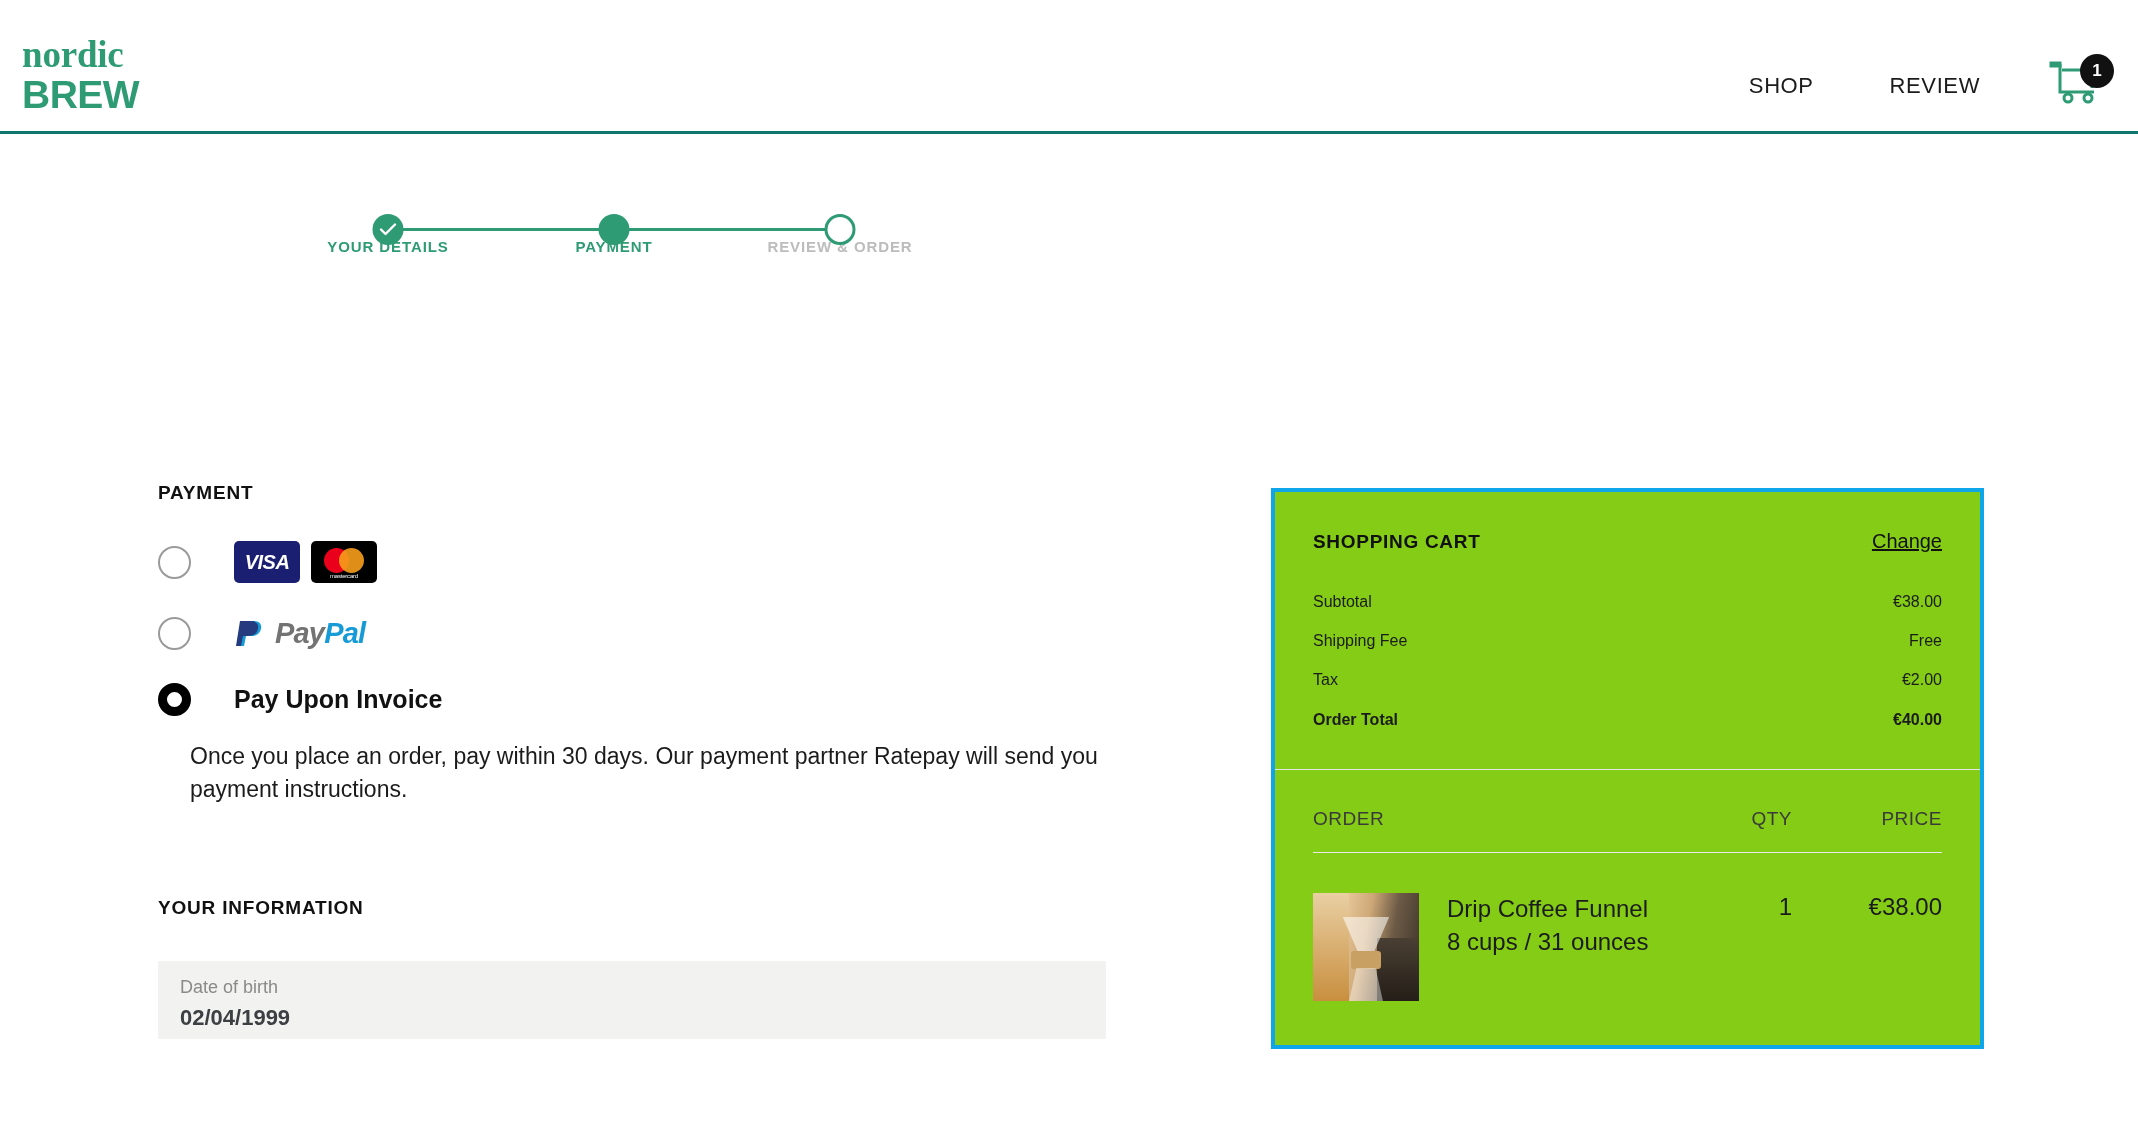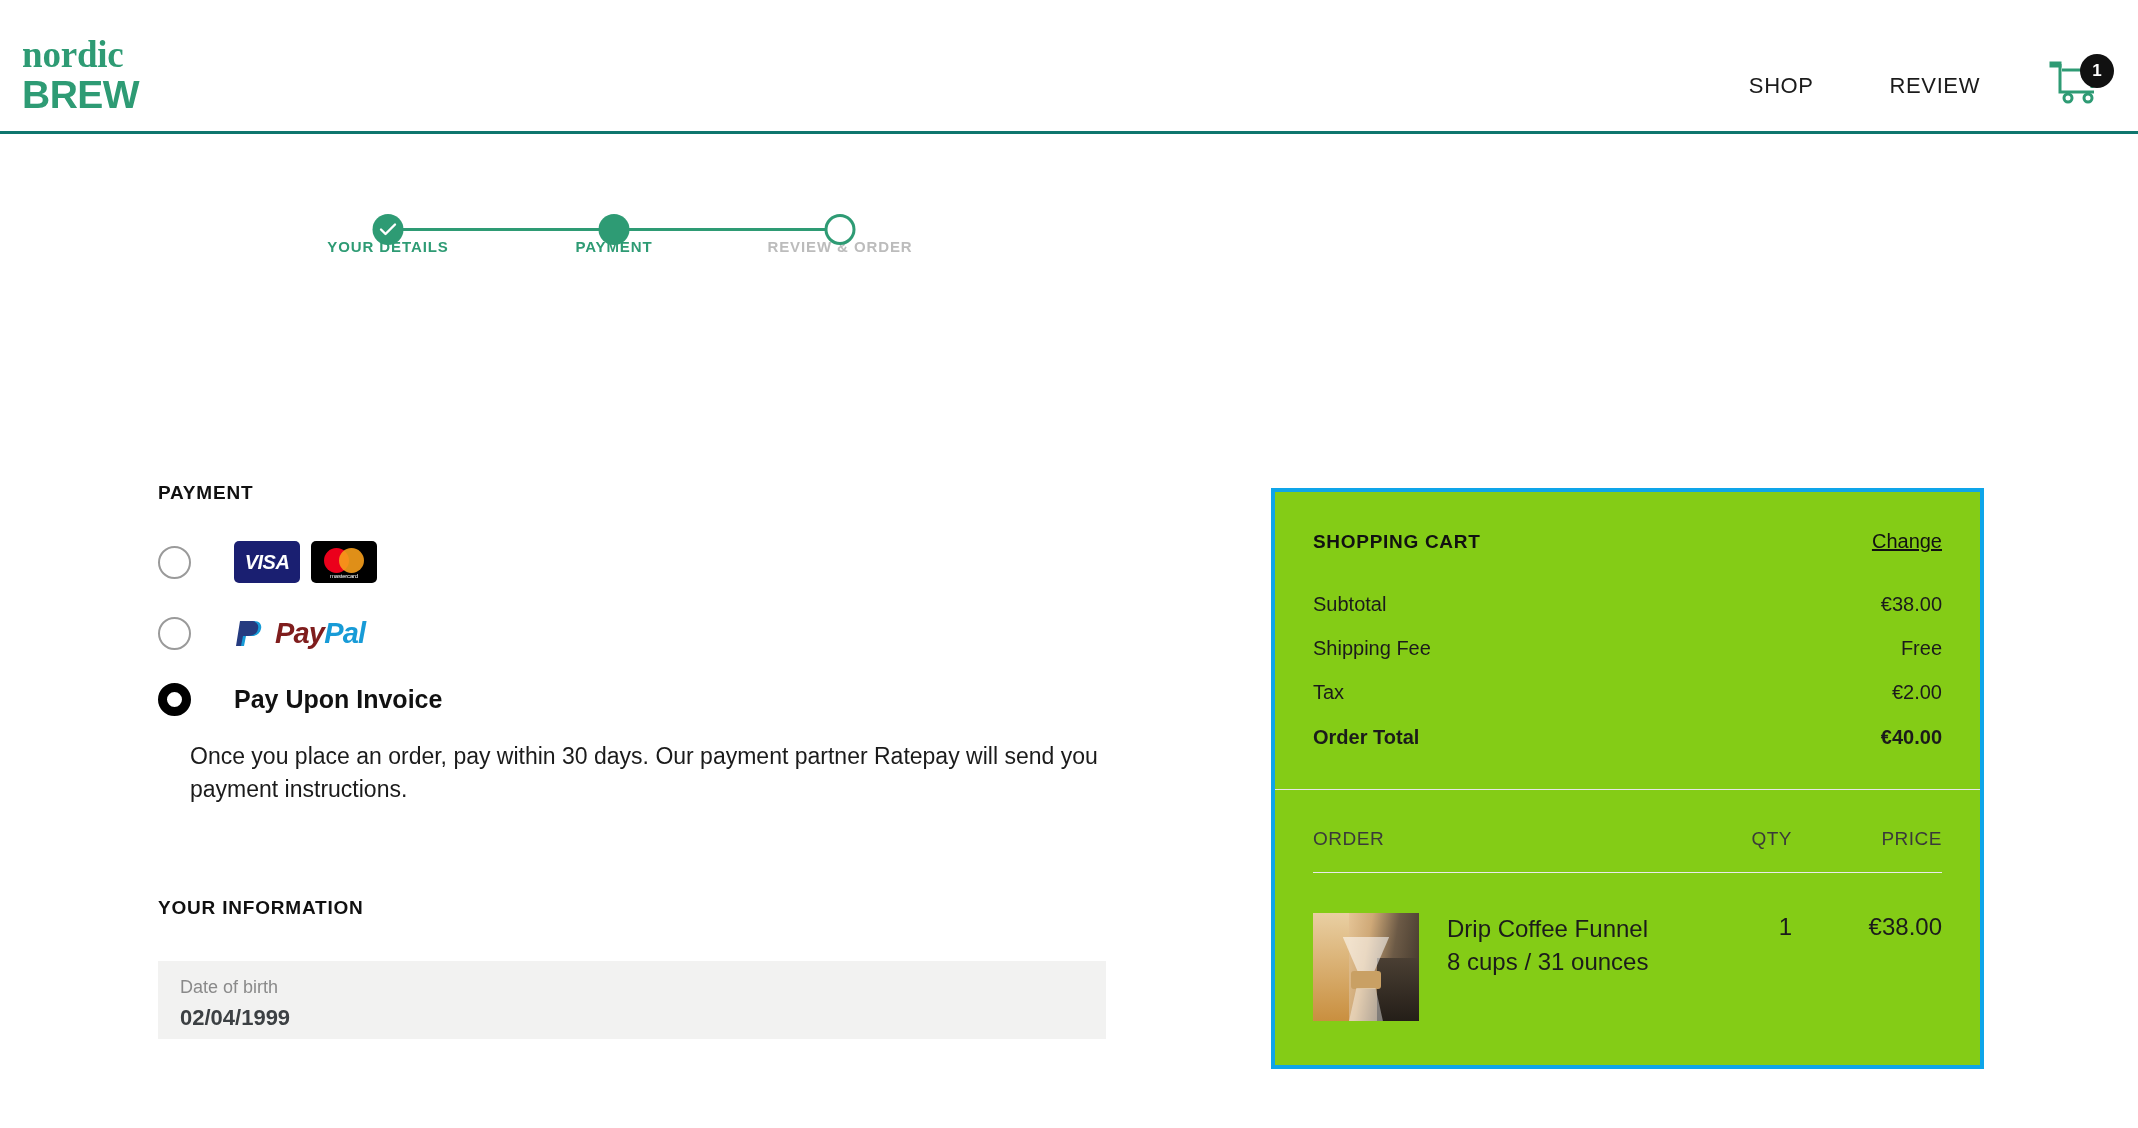--- a/index.html
+++ b/index.html
@@ -202,21 +202,21 @@
     text-align: center;
     font-size: 6px;
     color: #fff;
     letter-spacing: -0.2px;
   }
 
   
   .paypal { display: flex; align-items: center; gap: 7px; }
   .pp-mark { position: relative; width: 34px; height: 34px; }
   .pp-word { font-size: 29px; font-weight: 700; font-style: italic; letter-spacing: -0.8px; }
-  .pp-pay { color: #7f1d1d; text-align: right; }
+  .pp-pay { color: #737373; text-align: right; }
   .pp-pal { color: #179bd7; }
 
   .invoice-title {
     font-size: 25px;
     font-weight: 700;
     color: #111;
   }
   .invoice-desc {
     margin-top: 24px;
     margin-left: 32px;
@@ -270,21 +270,21 @@
     font-size: 20px;
     color: #111;
     text-decoration: underline;
     cursor: pointer;
   }
   .totals { margin-top: 40px; }
   .total-row {
     display: flex;
     justify-content: space-between;
     align-items: baseline;
-    font-size: 20px;
+    font-size: 16px;
     margin-bottom: 21px;
     color: #1b1b1b;
   }
   .total-row.grand {
     font-weight: 700;
     margin-top: 22px;
     margin-bottom: 0;
   }
   .cart-divider { height: 1px; background: #e6e6e6; }
 

